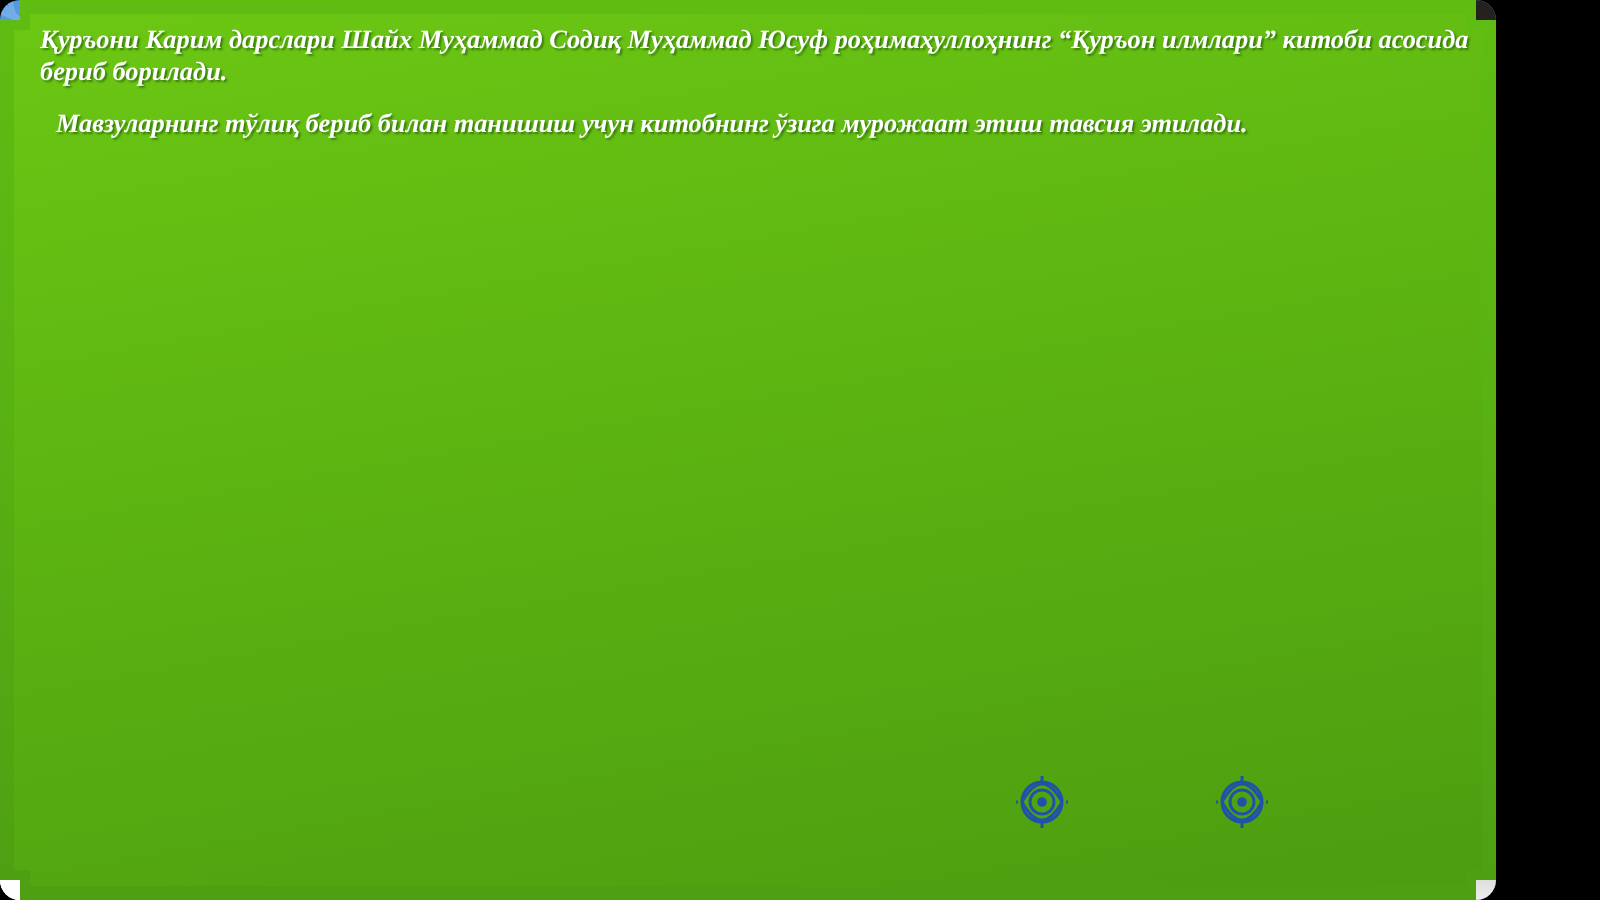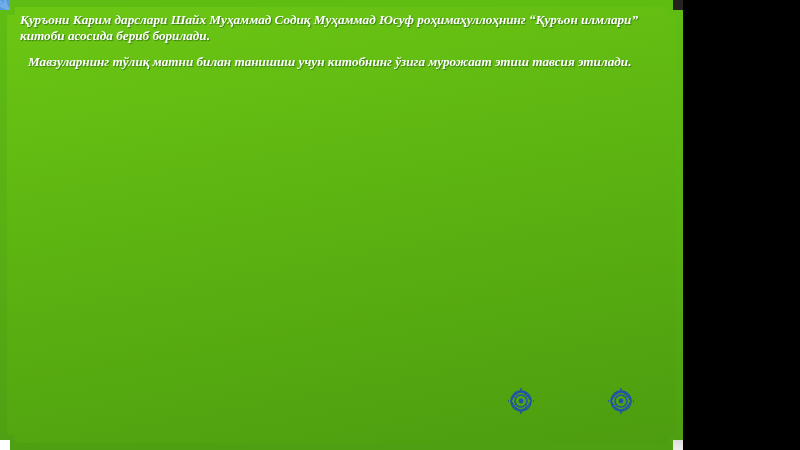--- a/index.html
+++ b/index.html
@@ -1,19 +1,20 @@
 <!DOCTYPE html>
 <html><head>
 <meta charset="utf-8">
 <style>
   html,body{margin:0;padding:0;background:#000;}
   #stage{
-    position:relative;width:683px;height:450px;overflow:hidden;
+    position:relative;width:748px;height:450px;overflow:hidden;
     font-family:"Liberation Serif", serif;
     background:linear-gradient(160deg,#3f8ddc 0%,#4f9ae4 28%,#6fb0ec 55%,#9ecdf3 80%,#c9e3f8 100%);
+    border-radius:10px;
   }
 
   
   .sky-glow{
     position:absolute;left:0;top:0;width:100%;height:100%;
     background:
       radial-gradient(circle at 58% 22%, rgba(255,255,255,.55) 0%, rgba(255,255,255,.15) 16%, rgba(255,255,255,0) 36%),
       radial-gradient(ellipse at 20% 8%, rgba(255,255,255,.18) 0%, rgba(255,255,255,0) 45%);
     pointer-events:none;
   }
@@ -393,21 +394,21 @@
 
   <div class="title">
     <span class="l1">Қуръони</span>
     <span class="l2">Карим</span>
   </div>
 
   <div class="panel panel-mask">
     <div class="panel-inner"></div>
     <div class="panel-text">
       <p>Қуръони Карим дарслари Шайх Муҳаммад Содиқ Муҳаммад Юсуф роҳимаҳуллоҳнинг “Қуръон илмлари” китоби асосида бериб борилади.</p>
-      <p class="para2">Мавзуларнинг тўлиқ матни билан танишиш  учун китобнинг ўзига мурожаат этиш тавсия этилади.</p>
+      <p class="para2">Мавзуларнинг тўлиқ бериб билан танишиш  учун китобнинг ўзига мурожаат этиш тавсия этилади.</p>
     </div>
   </div>
 
   <div class="badge">
     <div class="badge-orn left">
       <svg viewBox="0 0 26 30">
         <g fill="none" stroke="#1d4fb0" stroke-width="1.5">
           <circle cx="13" cy="15" r="10"></circle>
             <circle cx="13" cy="15" r="6"></circle>
           <path d="M3 15 q5 -9 10 -9 M3 15 q5 9 10 9 M23 15 q-5 -9 -10 -9 M23 15 q-5 9 -10 9"></path>

